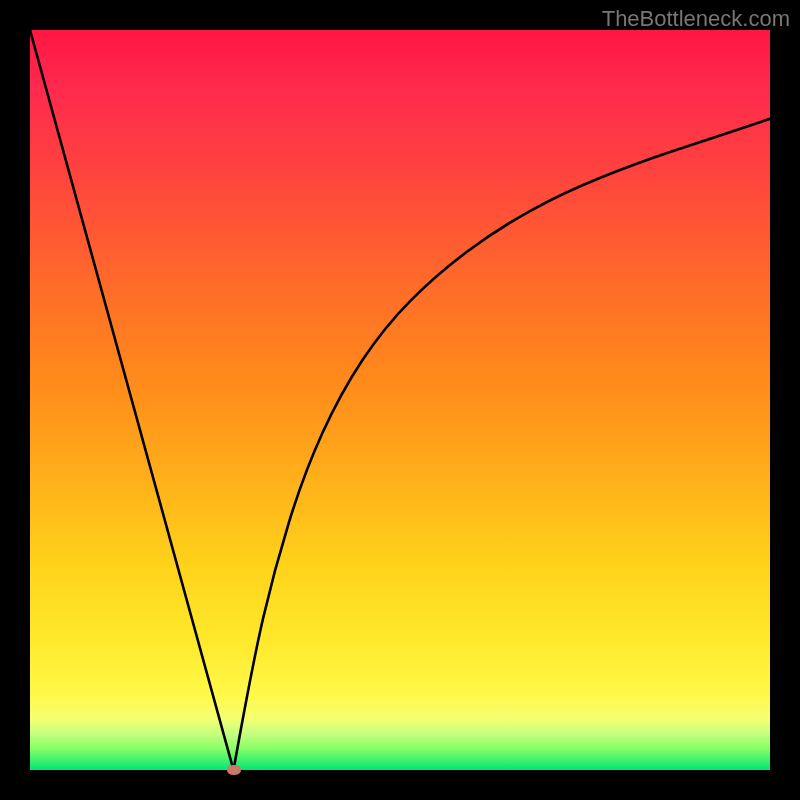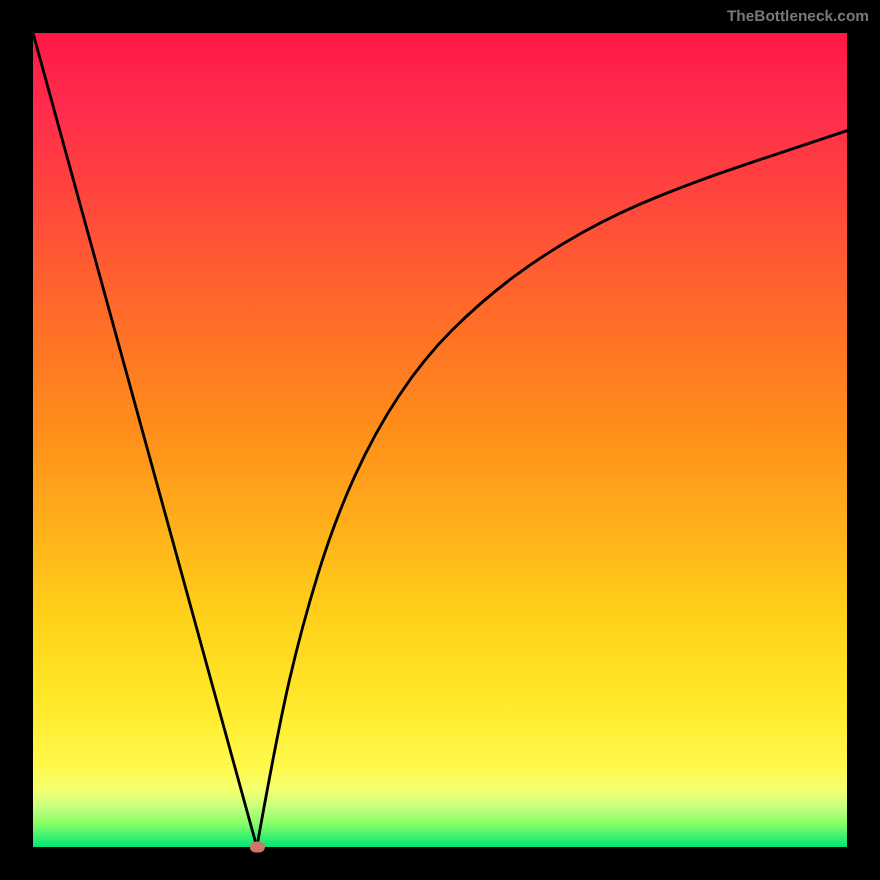--- a/index.html
+++ b/index.html
@@ -39,22 +39,22 @@
       #c8ff80 95%,
       #8cff66 97%,
       #00e676 100%
     );
   }
   .watermark {
     position: absolute;
     top: 6px;
     right: 10px;
     color: #777;
-    font-size: 14px;
-    font-weight: 700;
+    font-size: 22px;
+    font-weight: 400;
     letter-spacing: 0px;
     pointer-events: none;
   }
   svg.curve {
     position: absolute;
     left: 0;
     top: 0;
     width: 740px;
     height: 740px;
     pointer-events: none;

